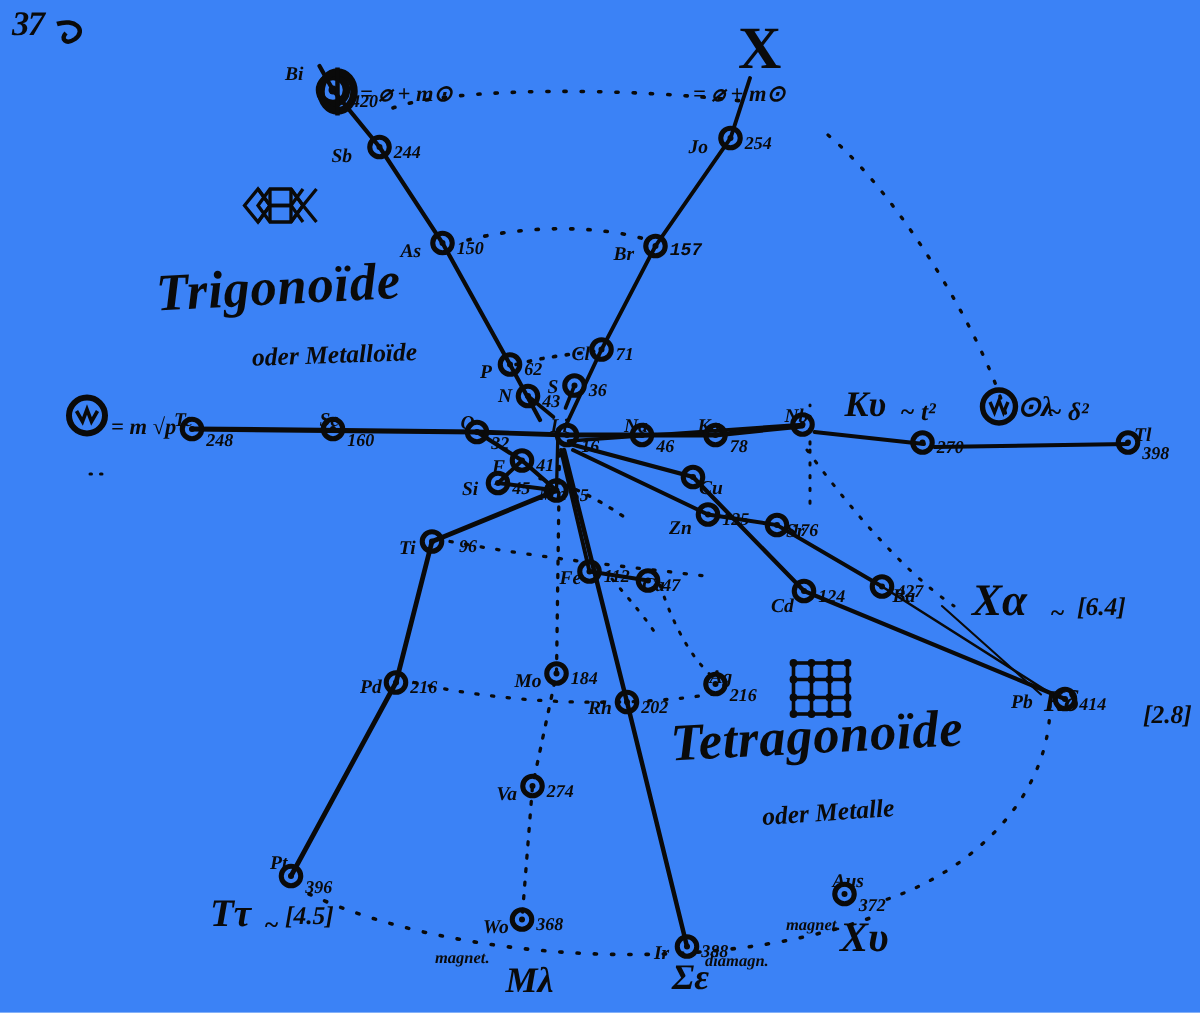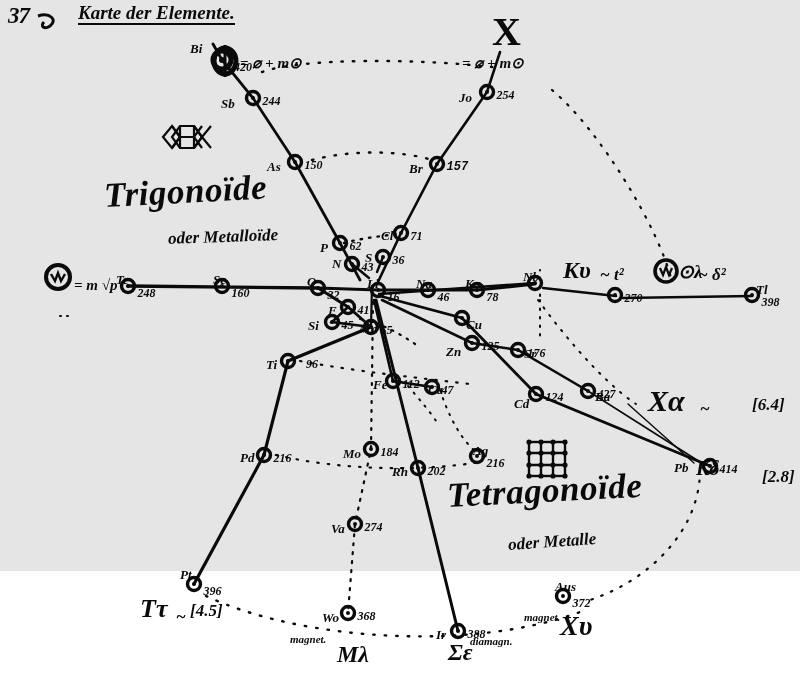--- a/index.html
+++ b/index.html
@@ -6,22 +6,22 @@
   html,body{margin:0;padding:0;background:#ffffff;}
   body{
     width:800px;height:675px;
     font-family:"Liberation Serif", serif;
     color:#0a0a0a;
     overflow:hidden;
     position:relative;
   }
   #sheet{
     position:absolute;inset:0;
-    width:800px;height:571px;
-    background:#e5e5e5;
+    width:800px;height:675px;
+    background:#3b82f6;
   }
   svg#plate{position:absolute;left:0;top:0;width:800px;height:675px;}
 
   
   .lbl{
     position:absolute;
     white-space:nowrap;
     font-family:"Liberation Serif", serif;
     color:#0a0a0a;
     line-height:1;
@@ -233,21 +233,20 @@
         <circle cx="17" cy="38" r="2.6"></circle>
         <circle cx="29" cy="38" r="2.6"></circle>
         <circle cx="41" cy="38" r="2.6"></circle>
     </g>
   </svg>
 
   <div class="lbl folio" style="left:8px;top:4px;">37</div>
   <svg style="position:absolute;left:36px;top:10px;" width="40" height="22">
     <path d="M2 6 C14 2 22 10 14 16 C8 20 4 16 8 12" stroke="#0a0a0a" stroke-width="3" fill="none"></path>
   </svg>
-  <div class="lbl title" style="left:78px;top:3px;">Karte der Elemente.</div>
 
   <div class="lbl classname" style="left:105px;top:178px;transform:rotate(-3deg);">Trigonoïde</div>
   <div class="lbl classsub" style="left:168px;top:228px;transform:rotate(-2deg);">oder Metalloïde</div>
 
   <div class="lbl classname" style="left:448px;top:478px;transform:rotate(-3deg);">Tetragonoïde</div>
   <div class="lbl classsub" style="left:508px;top:533px;transform:rotate(-4deg);">oder Metalle</div>
 
   <div class="lbl bigX" style="left:492px;top:12px;">X</div>
   <div class="lbl eqn" style="left:462px;top:56px;">= ⌀ + m⊙</div>
 
@@ -268,21 +267,21 @@
 
   <svg style="position:absolute;left:652px;top:258px;" width="28" height="26">
     <circle cx="14" cy="13" r="11" stroke="#0a0a0a" stroke-width="3.6" fill="none"></circle>
     <path d="M8 10 L11 17 L14 9 L17 17 L20 10" stroke="#0a0a0a" stroke-width="2.2" fill="none"></path>
   </svg>
   <div class="lbl axcap" style="left:678px;top:262px;font-size:19px;">⊙λ</div>
   <div class="lbl eqn" style="left:698px;top:266px;font-size:17px;">~ δ²</div>
 
   <div class="lbl axcap" style="left:648px;top:386px;font-size:30px;">Xα</div>
   <div class="lbl eqn" style="left:700px;top:400px;font-size:17px;">~</div>
-  <div class="lbl brk" style="left:752px;top:396px;">[6.4]</div>
+  <div class="lbl brk" style="left:718px;top:396px;">[6.4]</div>
 
   <div class="lbl axcap" style="left:696px;top:458px;font-size:20px;">Kδ</div>
   <div class="lbl brk" style="left:762px;top:468px;">[2.8]</div>
 
   <div class="lbl axcap" style="left:140px;top:596px;font-size:26px;">Tτ</div>
   <div class="lbl eqn" style="left:176px;top:608px;font-size:17px;">~</div>
   <div class="lbl brk" style="left:190px;top:602px;">[4.5]</div>
 
   <div class="lbl footlbl" style="left:560px;top:612px;font-size:28px;">Xυ</div>
   <div class="lbl footlbl" style="left:337px;top:642px;font-size:24px;">Mλ</div>

